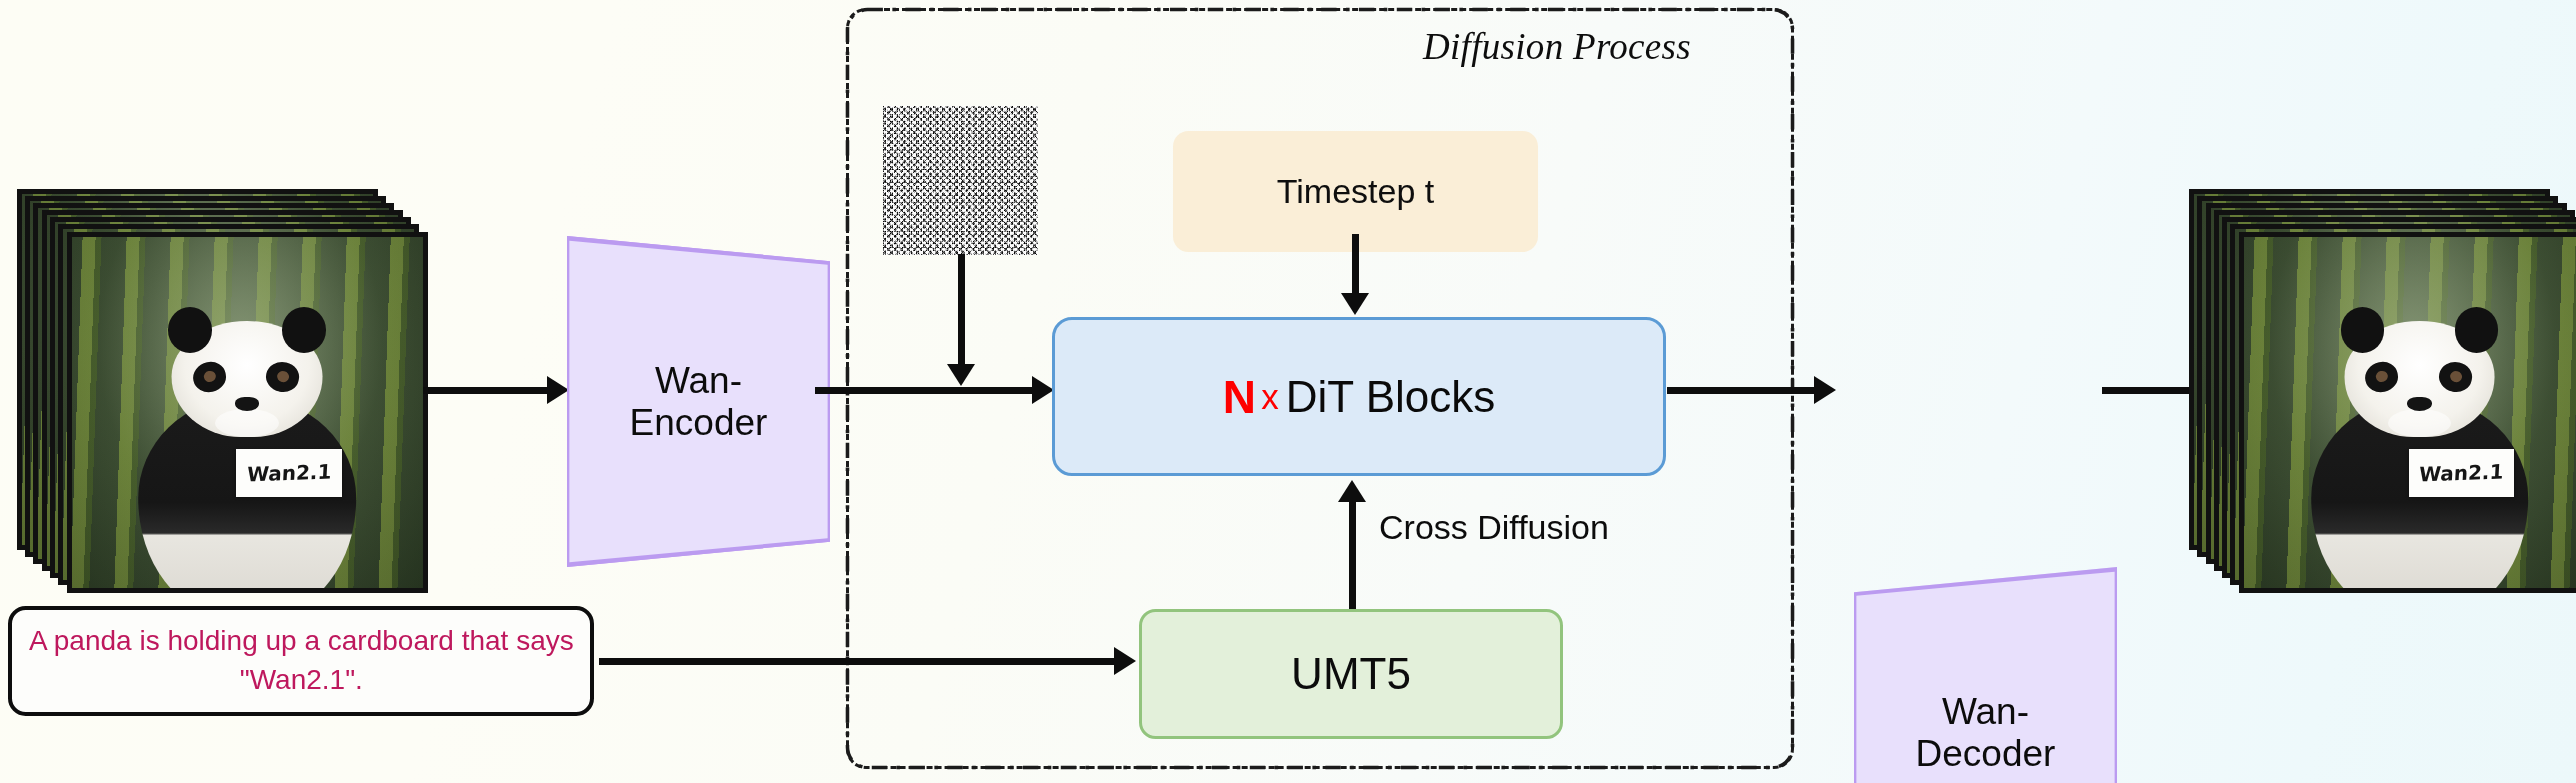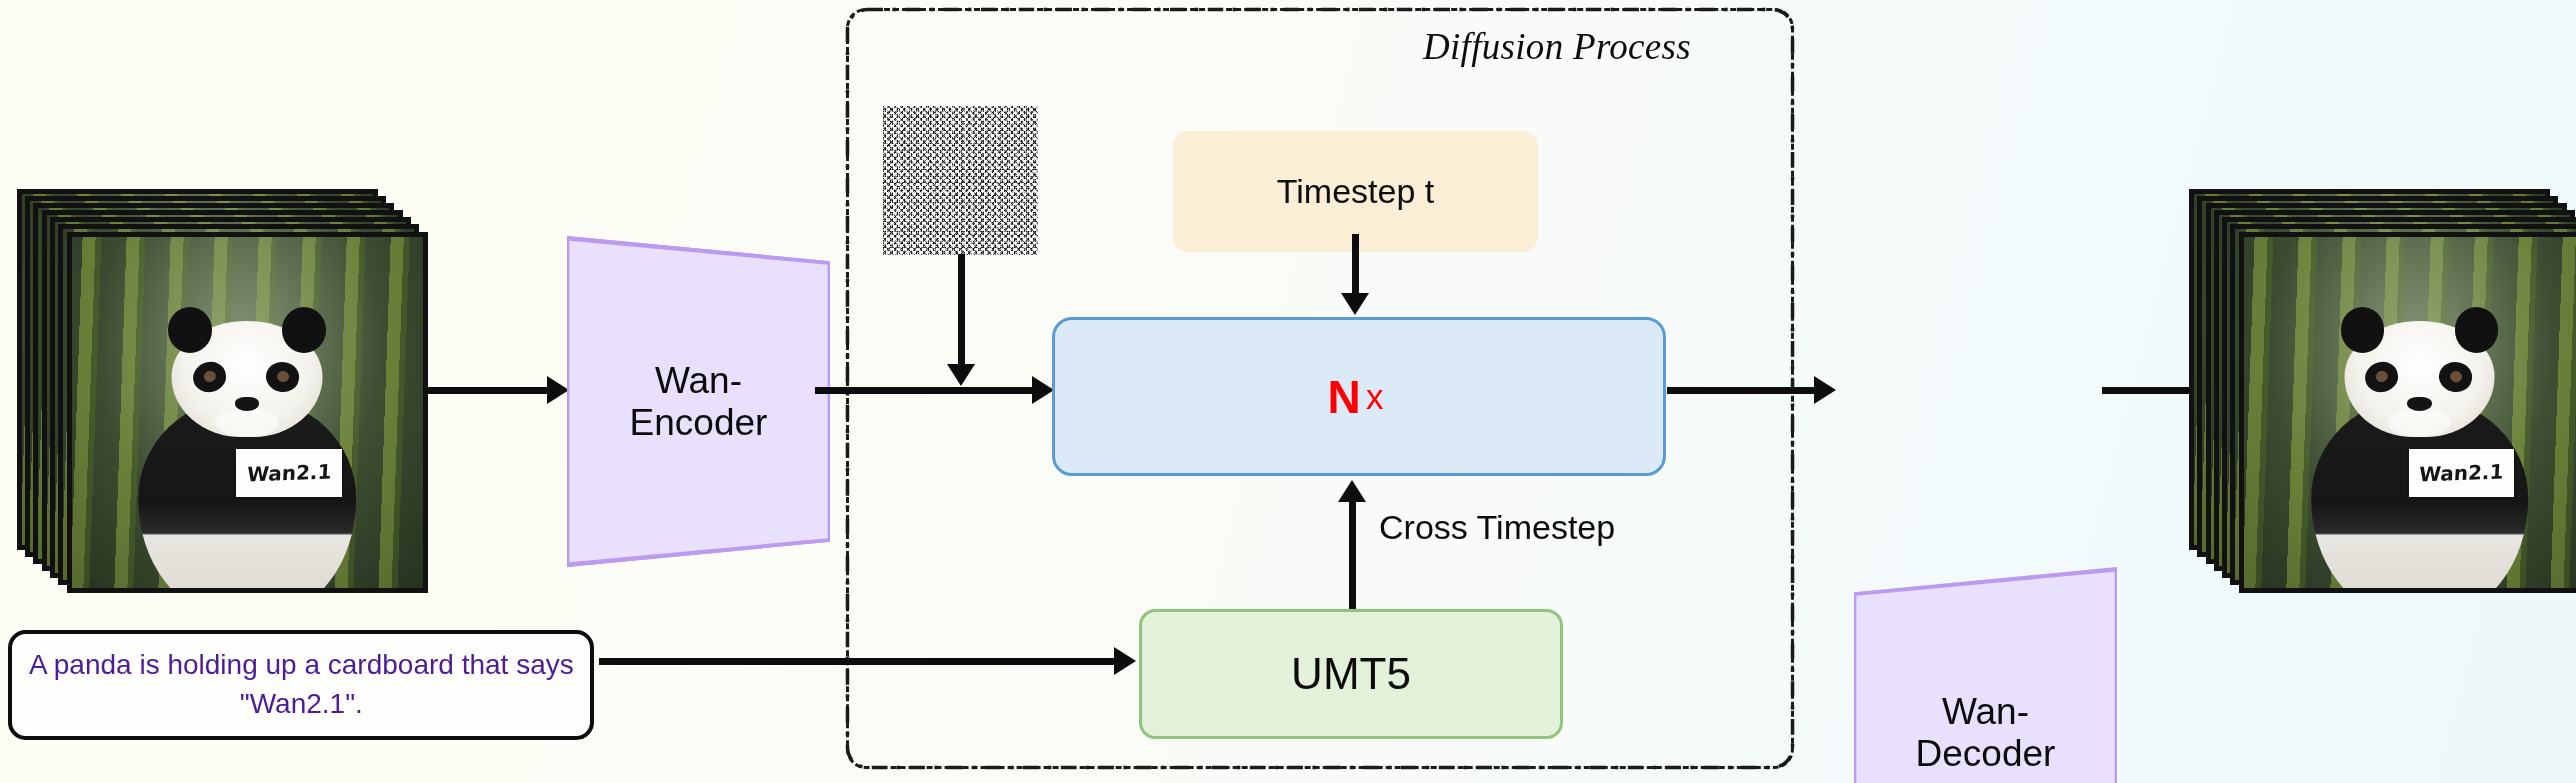--- a/index.html
+++ b/index.html
@@ -259,28 +259,28 @@
   .box-umt5 {
     left: 1139px; top: 609px;
     width: 424px; height: 130px;
     background: #e3f0da;
     border: 3px solid #92c47d;
     border-radius: 16.5px;
     font-size: 44px;
     color: #0c0c0c;
   }
   .box-prompt {
-    left: 8.3px; top: 630px;
+    left: 8.3px; top: 606px;
     width: 586px; height: 110px;
     background: #fdfdfb;
     border: 4.7px solid #0d0d0d;
     border-radius: 17.7px;
     font-size: 28px;
     line-height: 1.38;
-    color: #4c1d95;
+    color: #be185d;
     padding: 0 15.4px;
   }
 
   
   .arrow-line {
     background: #0d0d0d;
     position: absolute;
   }
   .arrow-h { height: 6.5px; }
   .arrow-v { width: 6.5px; }
@@ -395,20 +395,21 @@
   <div class="abs rbox box-timestep">
     <span>Timestep t</span>
   </div>
 
   <div class="abs arrow-line arrow-v" style="left:1352px; top:234px; height:61px;"></div>
   <div class="abs arrow-head head-down" style="left:1341px; top:293px;"></div>
 
   <div class="abs rbox box-dit">
     <span class="n-token">N</span>
     <span class="x-token">x</span>
+    <span>DiT Blocks</span>
   </div>
 
   <div class="abs arrow-line arrow-h" style="left:1667px; top:387px; width:150px;"></div>
   <div class="abs arrow-head head-right" style="left:1814px; top:376px;"></div>
 
   <div class="abs trapezoid trap-decoder" style="left:1854px; top:236px;">
     <div class="trap-outline"></div>
     <div class="trap-fill-d"></div>
     <div class="inner">
       <span class="trap-label">Wan-
@@ -474,16 +475,16 @@
 
   <div class="abs arrow-line arrow-h" style="left:599px; top:658px; width:517px;"></div>
   <div class="abs arrow-head head-right" style="left:1114px; top:647px;"></div>
 
   <div class="abs rbox box-umt5">
     <span>UMT5</span>
   </div>
 
   <div class="abs arrow-line arrow-v" style="left:1349px; top:502px; height:107px;"></div>
   <div class="abs arrow-head head-up" style="left:1338px; top:480px;"></div>
-  <div class="abs cross-attn-label">Cross Timestep</div>
+  <div class="abs cross-attn-label">Cross Diffusion</div>
 
 </div>
 
 
 </body></html>

